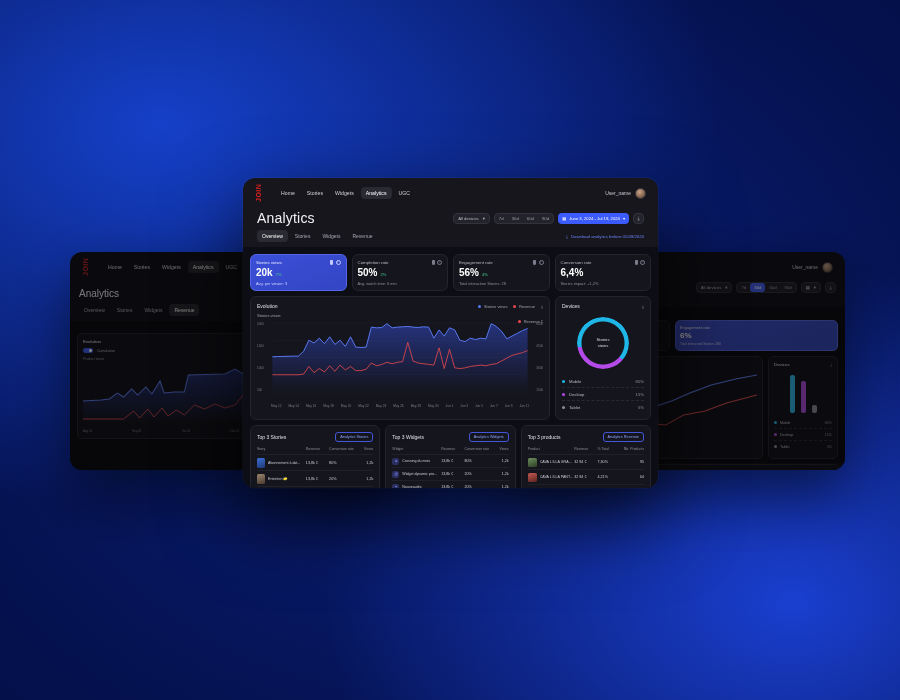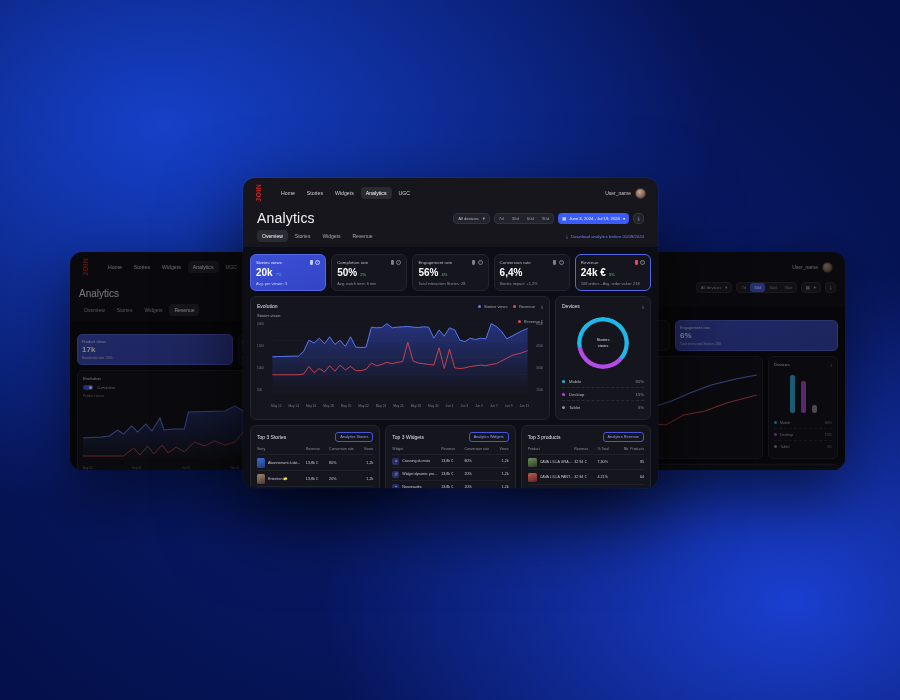--- a/index.html
+++ b/index.html
@@ -223,32 +223,20 @@
     <div class="bg-pad" style="padding-bottom:0">
       <div class="bg-title">Analytics</div>
       <div class="tabs" style="margin-top:5px">
         <span>Overview</span>
         <span>Stories</span>
         <span>Widgets</span>
         <span class="on">Revenue</span>
       </div>
     </div>
     <div style="background:#0d0d15; margin-top:5px; padding:7px; height:calc(100% - 62px);">
-      <div class="bg-kpis">
-        <div class="bg-kpi on">
-          <div class="bg-k-l">Product views</div>
-          <div class="bg-k-v">17k</div>
-          <div class="bg-k-s">Newsletter rate: 20%</div>
-        </div>
-        <div class="bg-kpi">
-          <div class="bg-k-l">Product clicked</div>
-          <div class="bg-k-v">15,9k</div>
-          <div class="bg-k-s">Product engagement rate: 10%</div>
-        </div>
-      </div>
       <div class="bg-panel">
         <div class="bg-p-t">Evolution</div>
         <div style="display:flex;align-items:center;gap:4px;margin-top:4px">
           <span class="toggle"></span>
           <span style="font-size:3.6px;color:#b6b8c4">Cumulative</span>
         </div>
         <div style="font-size:3.4px;color:#8b8d9a;margin-top:4px">Product views</div>
         <svg width="100%" height="62" viewBox="0 0 300 62" preserveAspectRatio="none">
           <defs>
             <linearGradient id="bgfill" x1="0" y1="0" x2="0" y2="1">
@@ -492,34 +480,20 @@
             <span class="kpi-icons">
               <i class="pin"></i>
               <i class="info-c">i</i>
             </span>
           </div>
           <div class="kpi-val">
               <span>6,4%</span>
               <span class="delta"></span>
             </div>
           <div class="kpi-sub">Stories impact: +1,2%</div>
-        </div>
-        <div class="kpi sel-b">
-          <div class="kpi-top">
-            <span class="kpi-label">Revenue</span>
-            <span class="kpi-icons">
-              <i class="pin red"></i>
-              <i class="info-c">i</i>
-            </span>
-          </div>
-          <div class="kpi-val">
-              <span>24k €</span>
-              <span class="delta">3%</span>
-            </div>
-          <div class="kpi-sub">208 orders - Avg. order value: 218</div>
         </div>
       </div>
 
       <div class="mid">
 
         <div class="panel" id="evolution">
           <div class="panel-head">
             <span class="panel-title">Evolution</span>
             <span class="legend">
               <span class="lg">

